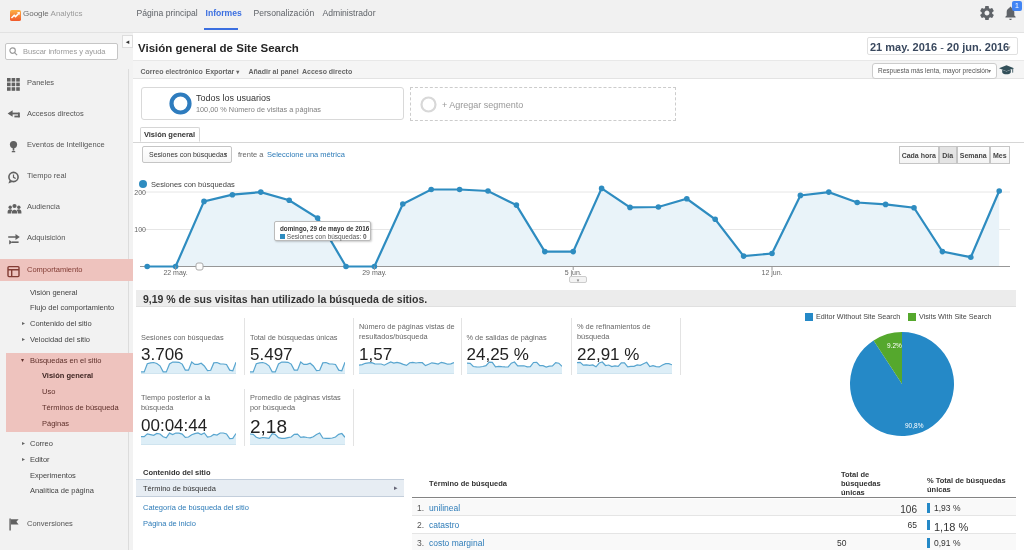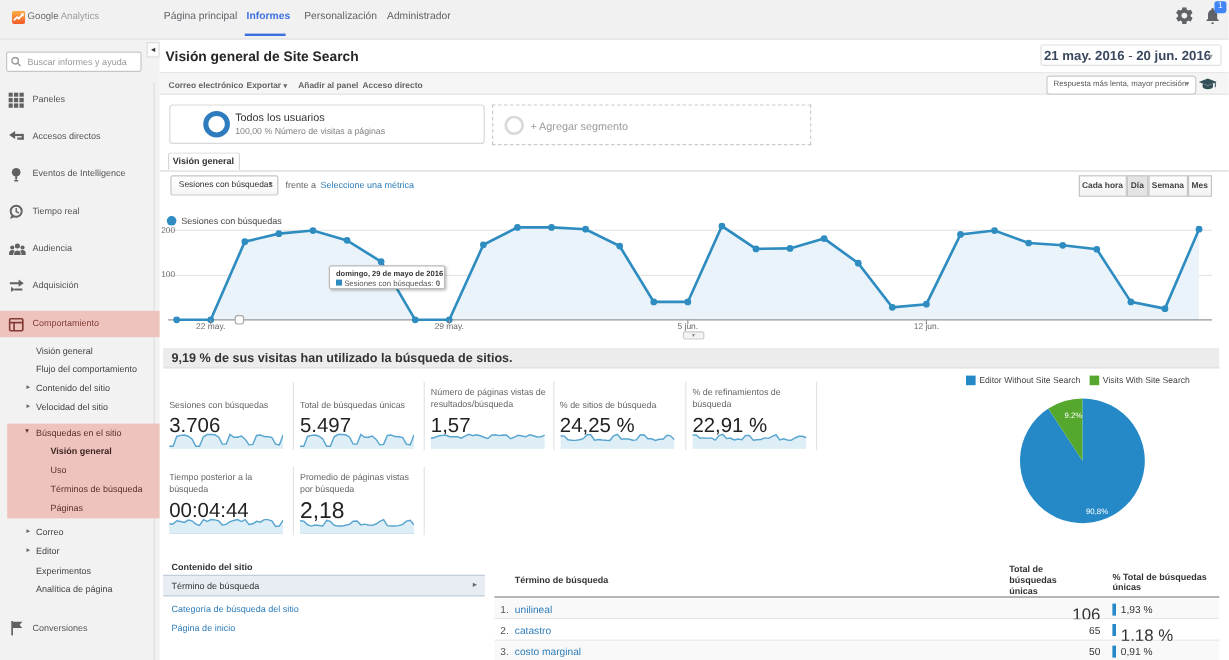--- a/index.html
+++ b/index.html
@@ -255,21 +255,21 @@
 <div class="abs" style="left:354px;top:318px;width:107.5px;height:57px;border-right:1px solid #e3e3e3"></div>
 <div class="abs" style="left:359px;top:322.5px;font-size:7.4px;color:#666">Número de páginas vistas de</div>
 <div class="abs" style="left:359px;top:333.0px;font-size:7.4px;color:#666">resultados/búsqueda</div>
 <div class="abs" style="left:359px;top:345px;font-size:17px;color:#222">1,57</div>
 <svg class="abs" style="left:359px;top:360px" width="95" height="14" viewBox="0 0 95 14">
     <path d="M0.0,5.2 L3.2,4.6 L6.3,3.3 L9.5,2.8 L12.7,2.7 L15.8,3.9 L19.0,4.0 L22.2,4.0 L25.3,5.2 L28.5,3.5 L31.7,2.0 L34.8,3.1 L38.0,2.3 L41.2,3.1 L44.3,4.4 L47.5,5.4 L50.7,2.7 L53.8,2.3 L57.0,3.0 L60.2,2.5 L63.3,2.7 L66.5,5.6 L69.7,4.2 L72.8,2.8 L76.0,3.4 L79.2,4.0 L82.3,2.3 L85.5,3.1 L88.7,4.2 L91.8,3.9 L95.0,2.6 L95,13 L0,13 Z" fill="#ddeef7"></path>
     <path d="M0.0,5.2 L3.2,4.6 L6.3,3.3 L9.5,2.8 L12.7,2.7 L15.8,3.9 L19.0,4.0 L22.2,4.0 L25.3,5.2 L28.5,3.5 L31.7,2.0 L34.8,3.1 L38.0,2.3 L41.2,3.1 L44.3,4.4 L47.5,5.4 L50.7,2.7 L53.8,2.3 L57.0,3.0 L60.2,2.5 L63.3,2.7 L66.5,5.6 L69.7,4.2 L72.8,2.8 L76.0,3.4 L79.2,4.0 L82.3,2.3 L85.5,3.1 L88.7,4.2 L91.8,3.9 L95.0,2.6" fill="none" stroke="#58a5cf" stroke-width="1.2"></path>
     <line x1="0" y1="13.5" x2="95" y2="13.5" stroke="#cfe4ef"></line>
   </svg>
 <div class="abs" style="left:461.5px;top:318px;width:110.5px;height:57px;border-right:1px solid #e3e3e3"></div>
-<div class="abs" style="left:466.5px;top:333.5px;font-size:7.4px;color:#666">% de sitios de búsqueda</div>
+<div class="abs" style="left:466.5px;top:333.5px;font-size:7.4px;color:#666">% de salidas de páginas</div>
 <div class="abs" style="left:466.5px;top:345px;font-size:17px;color:#222">24,25 %</div>
 <svg class="abs" style="left:466.5px;top:360px" width="95" height="14" viewBox="0 0 95 14">
     <path d="M0.0,3.1 L3.2,3.4 L6.3,6.5 L9.5,6.9 L12.7,7.0 L15.8,6.5 L19.0,5.6 L22.2,2.2 L25.3,2.3 L28.5,6.8 L31.7,6.3 L34.8,6.7 L38.0,6.9 L41.2,7.0 L44.3,3.2 L47.5,2.0 L50.7,5.8 L53.8,5.8 L57.0,5.8 L60.2,6.8 L63.3,6.6 L66.5,2.5 L69.7,2.3 L72.8,5.7 L76.0,5.7 L79.2,7.0 L82.3,6.1 L85.5,6.0 L88.7,2.7 L91.8,3.2 L95.0,6.4 L95,13 L0,13 Z" fill="#ddeef7"></path>
     <path d="M0.0,3.1 L3.2,3.4 L6.3,6.5 L9.5,6.9 L12.7,7.0 L15.8,6.5 L19.0,5.6 L22.2,2.2 L25.3,2.3 L28.5,6.8 L31.7,6.3 L34.8,6.7 L38.0,6.9 L41.2,7.0 L44.3,3.2 L47.5,2.0 L50.7,5.8 L53.8,5.8 L57.0,5.8 L60.2,6.8 L63.3,6.6 L66.5,2.5 L69.7,2.3 L72.8,5.7 L76.0,5.7 L79.2,7.0 L82.3,6.1 L85.5,6.0 L88.7,2.7 L91.8,3.2 L95.0,6.4" fill="none" stroke="#58a5cf" stroke-width="1.2"></path>
     <line x1="0" y1="13.5" x2="95" y2="13.5" stroke="#cfe4ef"></line>
   </svg>
 <div class="abs" style="left:572px;top:318px;width:109px;height:57px;border-right:1px solid #e3e3e3"></div>
 <div class="abs" style="left:577px;top:322.5px;font-size:7.4px;color:#666">% de refinamientos de</div>
 <div class="abs" style="left:577px;top:333.0px;font-size:7.4px;color:#666">búsqueda</div>
 <div class="abs" style="left:577px;top:345px;font-size:17px;color:#222">22,91 %</div>
@@ -309,27 +309,27 @@
 <div class="abs" style="left:143px;top:504px;font-size:7.5px"><a class="lnk">Categoría de búsqueda del sitio</a></div>
 <div class="abs" style="left:143px;top:520px;font-size:7.5px"><a class="lnk">Página de inicio</a></div>
 <div class="abs" style="left:412px;top:466px;width:604px;height:84px">
     <div class="abs" style="left:17px;top:14px;font-size:7.5px;font-weight:bold;color:#333">Término de búsqueda</div>
     <div class="abs" style="left:429px;top:5px;width:80px;text-align:left;font-size:7.5px;font-weight:bold;color:#333;line-height:8.8px">Total de<br>búsquedas<br>únicas</div>
     <div class="abs" style="left:515px;top:9.5px;width:130px;font-size:7.5px;font-weight:bold;color:#333;line-height:9px">% Total de búsquedas<br>únicas</div>
     <div class="abs" style="left:0;top:30.8px;width:604px;height:1.5px;background:#848484"></div>
     <div class="abs" style="left:0;top:32.5px;width:604px;height:17.6px;background:#f9f9f9;border-bottom:1px solid #e5e5e5"></div>
     <div class="abs" style="left:0;top:37.5px;width:12px;text-align:right;font-size:8.5px;color:#555">1.</div>
     <div class="abs" style="left:17px;top:37.5px;font-size:8.5px"><a class="lnk">unilineal</a></div>
-    <div class="abs" style="left:425px;top:37.5px;width:80px;text-align:right;font-size:14px;color:#333">106</div>
+    <div class="abs" style="left:425px;top:37.5px;width:80px;text-align:right;font-size:10px;color:#333">106</div>
     <div class="abs" style="left:515px;top:36.5px;width:2.5px;height:10px;background:#2589c7"></div>
     <div class="abs" style="left:522px;top:37.5px;font-size:8.5px;color:#333">1,93 %</div>
     <div class="abs" style="left:0;top:50.1px;width:604px;height:17.6px;background:#fff;border-bottom:1px solid #e5e5e5"></div>
     <div class="abs" style="left:0;top:55.1px;width:12px;text-align:right;font-size:8.5px;color:#555">2.</div>
     <div class="abs" style="left:17px;top:55.1px;font-size:8.5px"><a class="lnk">catastro</a></div>
     <div class="abs" style="left:425px;top:55.1px;width:80px;text-align:right;font-size:8.5px;color:#333">65</div>
     <div class="abs" style="left:515px;top:54.1px;width:2.5px;height:10px;background:#2589c7"></div>
-    <div class="abs" style="left:522px;top:55.1px;font-size:14px;color:#333">1,18 %</div>
+    <div class="abs" style="left:522px;top:55.1px;font-size:11px;color:#333">1,18 %</div>
     <div class="abs" style="left:0;top:67.7px;width:604px;height:17.6px;background:#f9f9f9;border-bottom:1px solid #e5e5e5"></div>
     <div class="abs" style="left:0;top:72.7px;width:12px;text-align:right;font-size:8.5px;color:#555">3.</div>
     <div class="abs" style="left:17px;top:72.7px;font-size:8.5px"><a class="lnk">costo marginal</a></div>
-    <div class="abs" style="left:425px;top:72.7px;width:80px;text-align:right;font-size:8.5px;color:#333">50</div>
+    <div class="abs" style="left:425px;top:72.7px;width:80px;font-size:8.5px;color:#333">50</div>
     <div class="abs" style="left:515px;top:71.7px;width:2.5px;height:10px;background:#2589c7"></div>
     <div class="abs" style="left:522px;top:72.7px;font-size:8.5px;color:#333">0,91 %</div>
   </div>
 </body></html>

